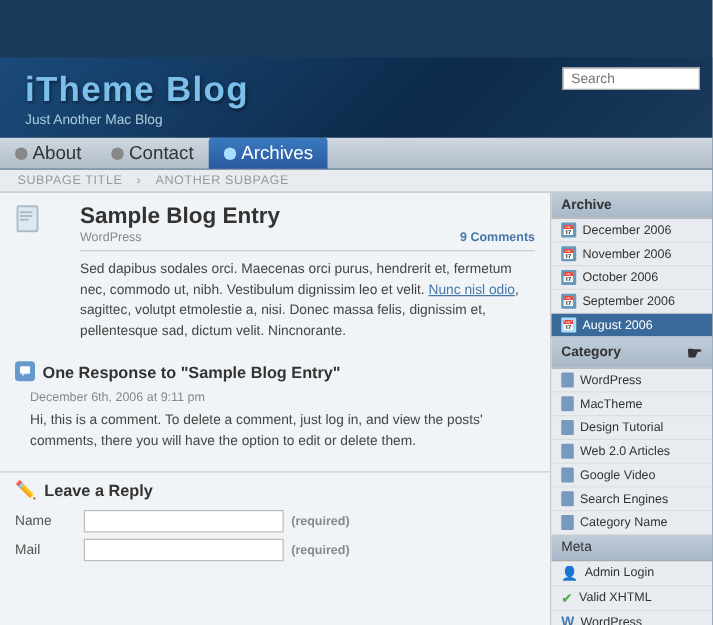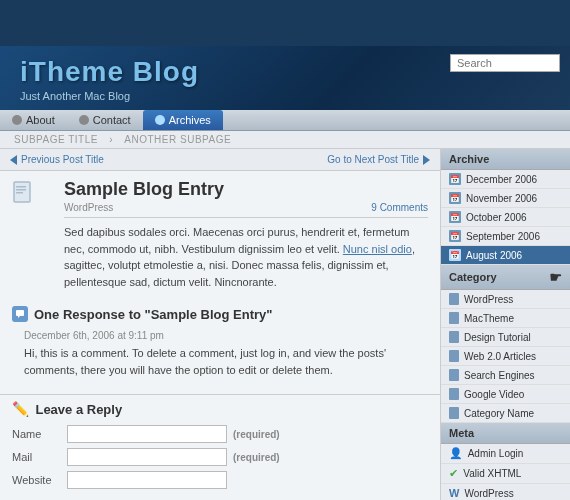--- a/index.html
+++ b/index.html
@@ -46,21 +46,21 @@
     
     .nav-bar {
       background: linear-gradient(to bottom, #d0d8e0, #b0bcc8);
       padding: 0;
       display: flex;
       align-items: center;
       border-bottom: 1px solid #8899aa;
     }
     .nav-item {
       padding: 4px 12px;
-      font-size: 11px;
+      font-size: 15px;
       color: #333;
       cursor: pointer;
       display: flex;
       align-items: center;
       gap: 4px;
     }
     .nav-item.active {
       background: linear-gradient(to bottom, #3a7abf, #2a5a9f);
       color: #fff;
       border-radius: 3px 3px 0 0;
@@ -153,21 +153,21 @@
     .post-meta {
       font-size: 10px;
       color: #888;
       display: flex;
       justify-content: space-between;
       clear: both;
       border-bottom: 1px solid #ccc;
       padding-bottom: 4px;
       margin-bottom: 6px;
     }
-    .post-meta .comments { color: #4477aa; }
+    .post-meta .comments { color: #4477aa; font-weight: bold; }
     .post-body {
       font-size: 11px;
       color: #444;
       line-height: 1.5;
       margin-bottom: 8px;
     }
     .post-body a { color: #4477aa; }
 
     
     .comments-section {
@@ -323,21 +323,21 @@
       display: flex;
       align-items: center;
       justify-content: space-between;
     }
     .cursor-hand { font-size: 14px; }
 
     .meta-heading {
       background: linear-gradient(to bottom, #c0ccd8, #a8b8c8);
       padding: 4px 8px;
       font-size: 11px;
-      font-weight: bold;
+      font-weight: normal;
       color: #333;
       border-bottom: 1px solid #aaa;
     }
     .meta-item {
       display: flex;
       align-items: center;
       padding: 3px 8px;
       font-size: 10px;
       color: #333;
       border-bottom: 1px solid #ddd;
@@ -376,30 +376,20 @@
 <div class="breadcrumb">
   <span>SUBPAGE TITLE</span>
   <span>›</span>
   <span>ANOTHER SUBPAGE</span>
 </div>
 
 <div class="main-layout">
 
   <div class="content">
 
-    <div class="post-nav">
-      <div class="post-nav-item">
-        <span class="arrow-left"></span>
-        <span>Previous Post Title</span>
-      </div>
-      <div class="post-nav-item">
-        <span>Go to Next Post Title</span>
-        <span class="arrow-right"></span>
-      </div>
-    </div>
 
     <div class="post-area">
       <div style="display:flex; align-items:flex-start; gap:20px;">
         <div class="post-icon">
           <svg viewBox="0 0 24 24" fill="#aabbcc" xmlns="http://www.w3.org/2000/svg">
             <rect x="2" y="1" width="16" height="20" rx="1" fill="#dde8f0" stroke="#aabbcc" stroke-width="1.5"></rect>
             <rect x="4" y="5" width="10" height="1.5" rx="0.5" fill="#aabbcc"></rect>
             <rect x="4" y="8" width="10" height="1.5" rx="0.5" fill="#aabbcc"></rect>
             <rect x="4" y="11" width="7" height="1.5" rx="0.5" fill="#aabbcc"></rect>
           </svg>
@@ -441,24 +431,20 @@
       <div class="form-row">
         <span class="form-label">Name</span>
         <input class="form-input" type="text" style="">
         <span class="form-required">(required)</span>
       </div>
       <div class="form-row">
         <span class="form-label">Mail</span>
         <input class="form-input" type="text" style="">
         <span class="form-required">(required)</span>
       </div>
-      <div class="form-row">
-        <span class="form-label">Website</span>
-        <input class="form-input" type="text" style="">
-      </div>
     </div>
 
   </div>
 
   <div class="sidebar">
 
     <div class="sidebar-section">
       <div class="sidebar-heading">
         <span>Archive</span>
       </div>
@@ -500,25 +486,25 @@
       <div class="sidebar-item">
         <span class="page-icon"></span>
         <span>Design Tutorial</span>
       </div>
       <div class="sidebar-item">
         <span class="page-icon"></span>
         <span>Web 2.0 Articles</span>
       </div>
       <div class="sidebar-item">
         <span class="page-icon"></span>
+        <span>Google Video</span>
+      </div>
+      <div class="sidebar-item">
+        <span class="page-icon"></span>
         <span>Search Engines</span>
-      </div>
-      <div class="sidebar-item">
-        <span class="page-icon"></span>
-        <span>Google Video</span>
       </div>
       <div class="sidebar-item">
         <span class="page-icon"></span>
         <span>Category Name</span>
       </div>
     </div>
 
     <div class="sidebar-section">
       <div class="meta-heading">
         <span>Meta</span>

